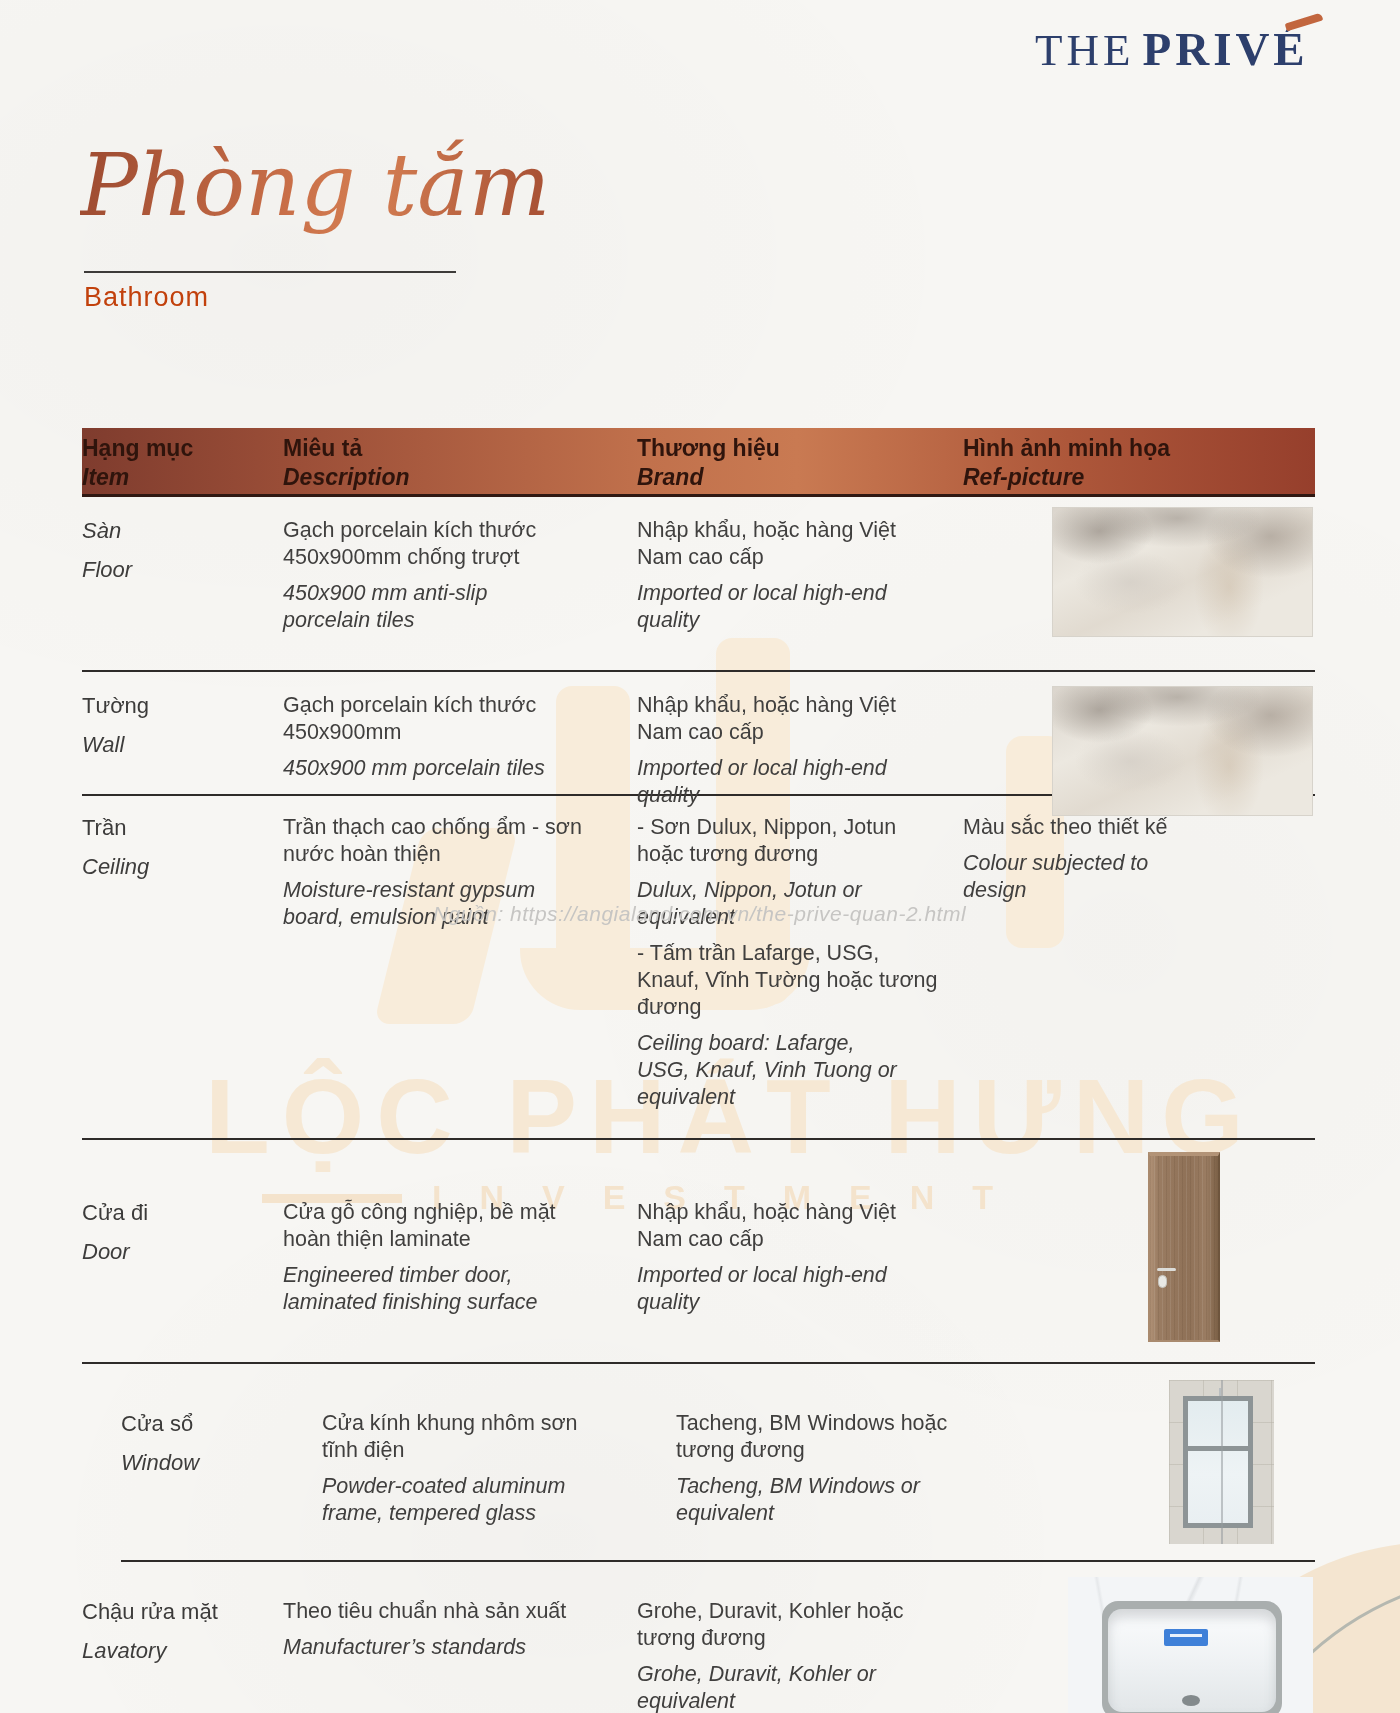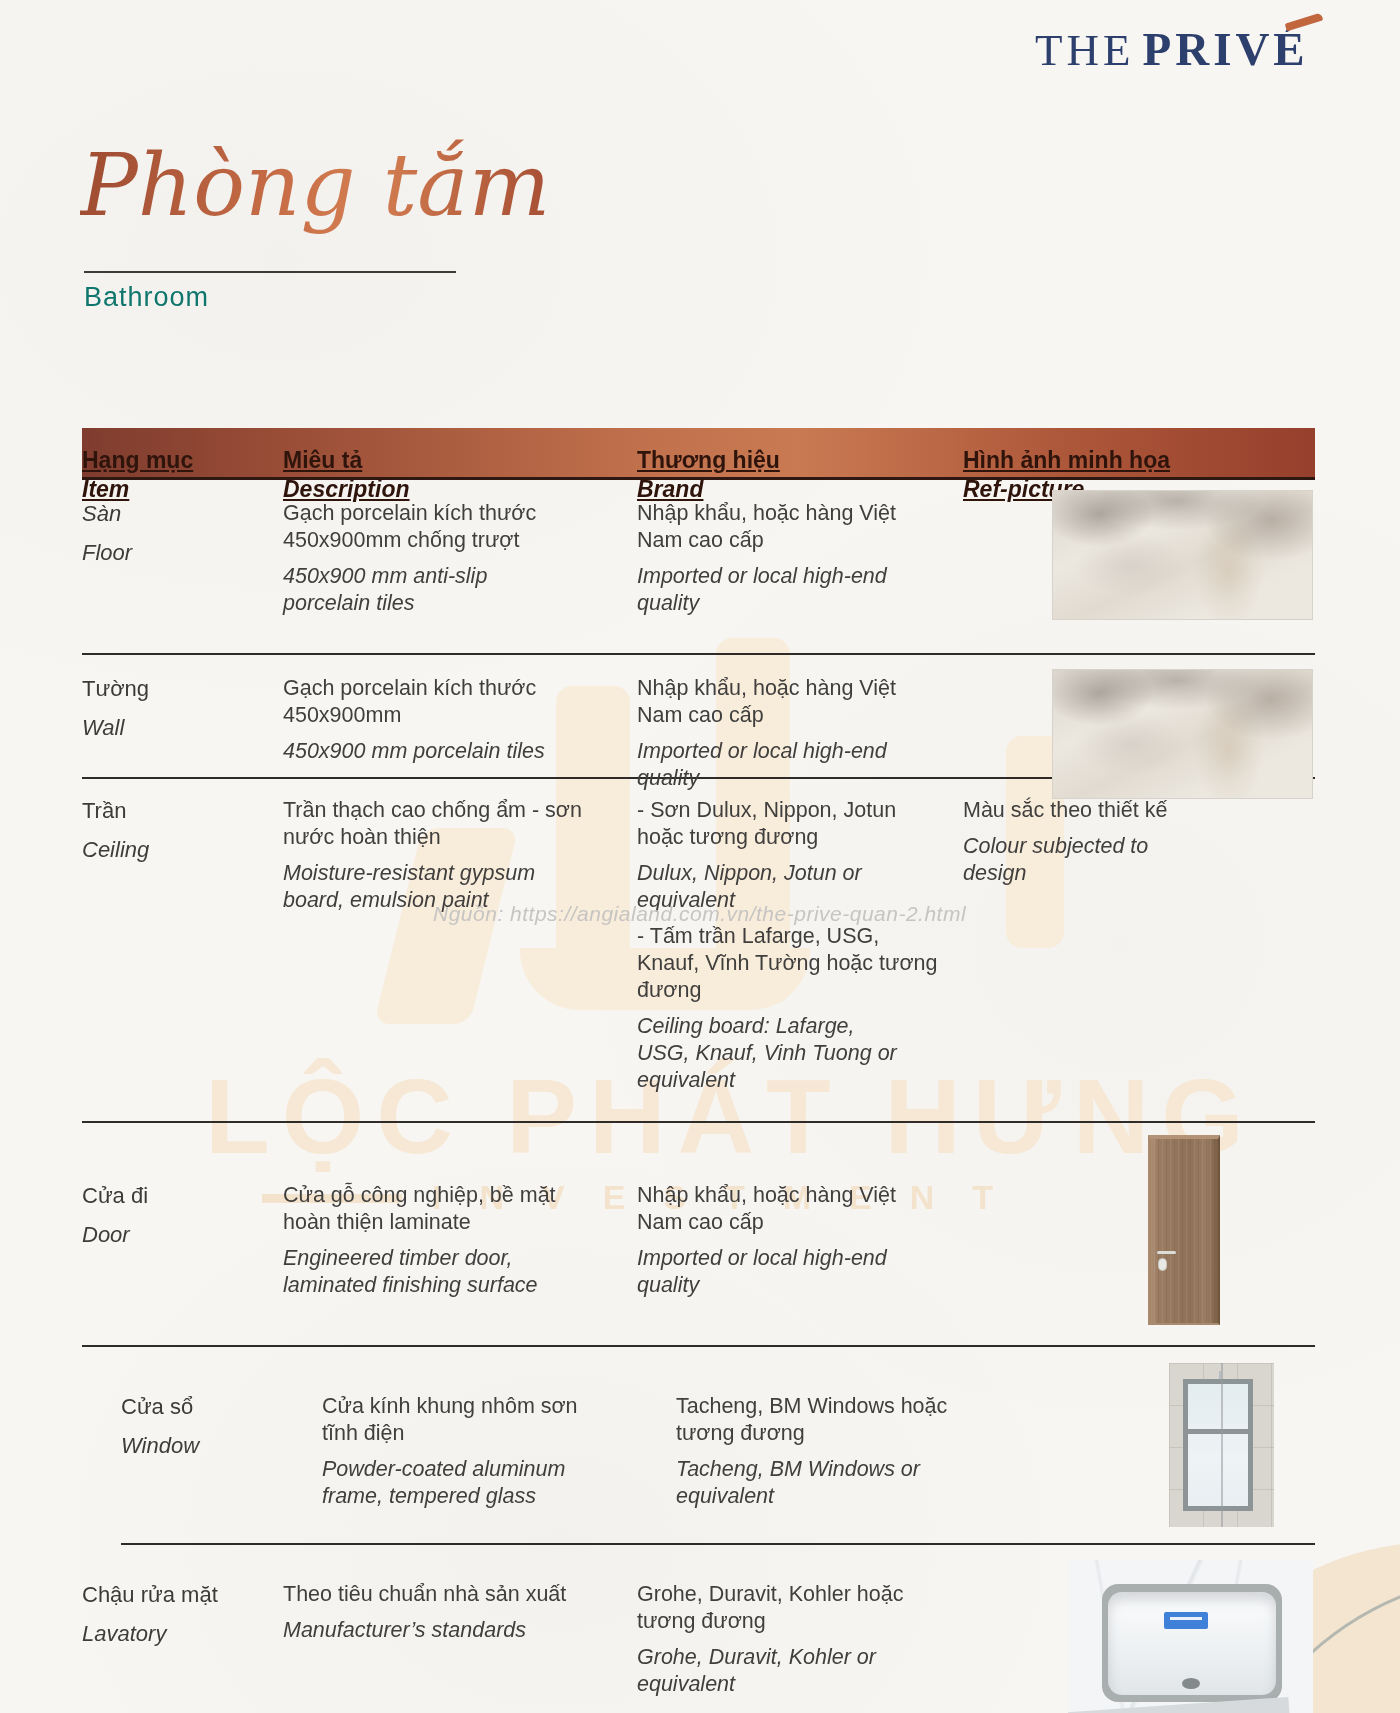--- a/index.html
+++ b/index.html
@@ -18,42 +18,42 @@
   .logo-prive{font-size:47px;font-weight:700;letter-spacing:4px;margin-left:8px;}
   .logo-accent{position:absolute;right:-14px;top:-4px;width:38px;height:8px;background:#c2663e;
         transform:rotate(-17deg);border-radius:2px 5px 2px 2px;}
 
   
   .title-script{position:absolute;left:80px;top:136px;z-index:3;
         font-family:"DejaVu Serif",serif;font-style:italic;font-size:86px;line-height:1.15;
         background:linear-gradient(100deg,#a14e33 5%,#c96f48 45%,#d47e52 62%,#aa5336 95%);
         -webkit-background-clip:text;background-clip:text;color:transparent;}
   .title-underline{position:absolute;left:84px;top:271px;width:372px;height:2px;background:#3d3b39;z-index:3;}
-  .title-en{position:absolute;left:84px;top:282px;font-size:27px;letter-spacing:1px;color:#0f766e;z-index:3;}
+  .title-en{position:absolute;left:84px;top:282px;font-size:27px;letter-spacing:1px;color:#c2410c;z-index:3;}
 
   
   .wm{position:absolute;pointer-events:none;text-align:center;}
   .wm-shape{position:absolute;background:#f8ecda;border-radius:16px;z-index:0;pointer-events:none;}
   .wm-company{left:205px;top:1056px;font-size:106px;font-weight:700;letter-spacing:12px;
         color:#f6e8d4;z-index:0;white-space:nowrap;}
   .wm-invest{left:432px;top:1178px;font-size:34px;font-weight:700;letter-spacing:38px;
         color:#f4e3cc;z-index:0;white-space:nowrap;}
   .wm-dash{left:262px;top:1194px;width:140px;height:9px;background:#f4e3cc;z-index:0;}
   .wm-source{left:433px;top:902px;font-size:21px;font-style:italic;color:#c6c5c3;
         letter-spacing:.5px;z-index:3;white-space:nowrap;}
   .wm-circle{left:1155px;top:1542px;width:560px;height:560px;border-radius:50%;
         background:#f4e5d0;z-index:0;}
   .wm-circle-line{left:1208px;top:1572px;width:620px;height:620px;border-radius:50%;
         border:3px solid #b5b8b0;box-sizing:border-box;z-index:0;}
 
   
   .spec-table{position:absolute;left:82px;top:428px;width:1233px;z-index:1;}
-  .thead{display:grid;grid-template-columns:201px 354px 326px 352px;height:52px;box-sizing:border-box;
-        padding-top:18px;color:#2f140c;border-bottom:3px solid #2f1812;
-        background:linear-gradient(90deg,#7f3c2e 0%,#9c4f38 18%,#c1714c 46%,#c97a52 58%,#ad573a 80%,#963f2c 100%);text-decoration:underline;}
+  .thead{display:grid;grid-template-columns:201px 354px 326px 352px;height:69px;box-sizing:border-box;
+        padding-top:6px;color:#2f140c;border-bottom:3px solid #2f1812;
+        background:linear-gradient(90deg,#7f3c2e 0%,#9c4f38 18%,#c1714c 46%,#c97a52 58%,#ad573a 80%,#963f2c 100%);}
   .th .vi{font-size:23px;font-weight:700;line-height:29px;}
   .th .en{font-size:23px;font-weight:700;font-style:italic;line-height:29px;}
 
   .row{display:grid;grid-template-columns:201px 354px 326px 352px;box-sizing:border-box;
         border-bottom:2px solid #2e2b29;position:relative;}
   .row.last{border-bottom:none;}
   .cell{box-sizing:border-box;padding-top:var(--pt,20px);}
   .cell.ref-img{padding-top:0;}
 
   .item .vi{font-size:22px;line-height:27px;color:#3c3b3a;}

